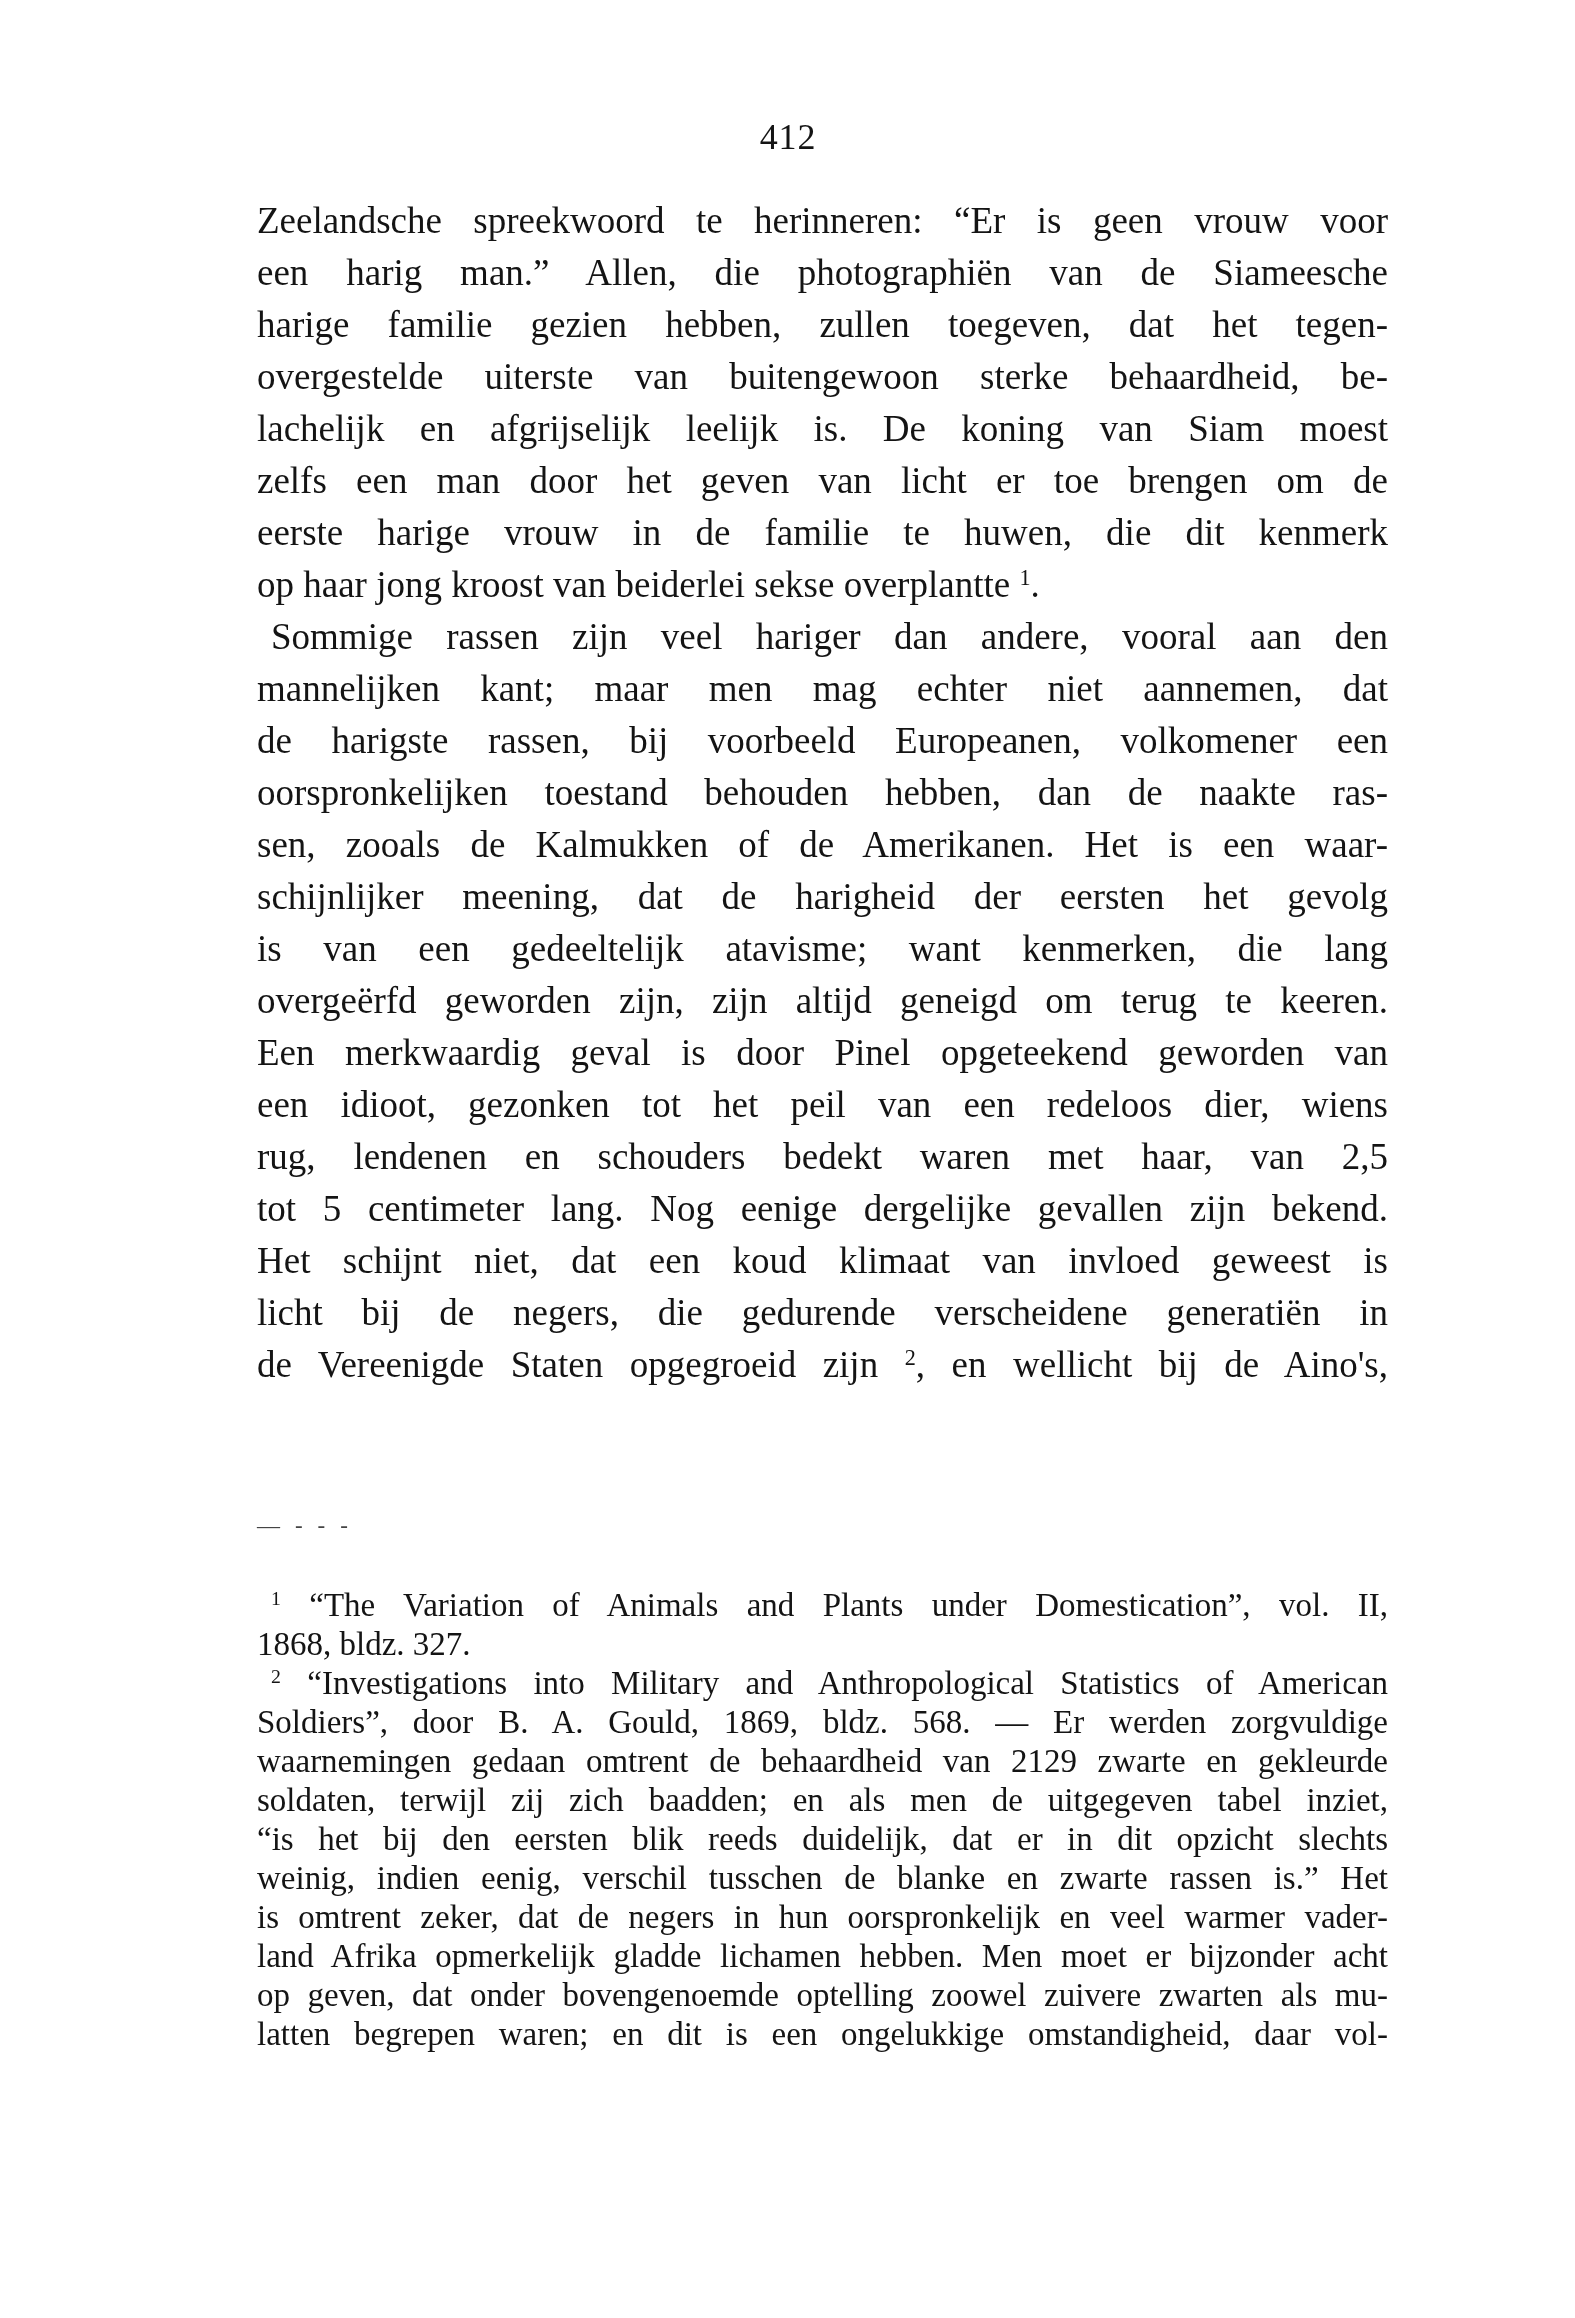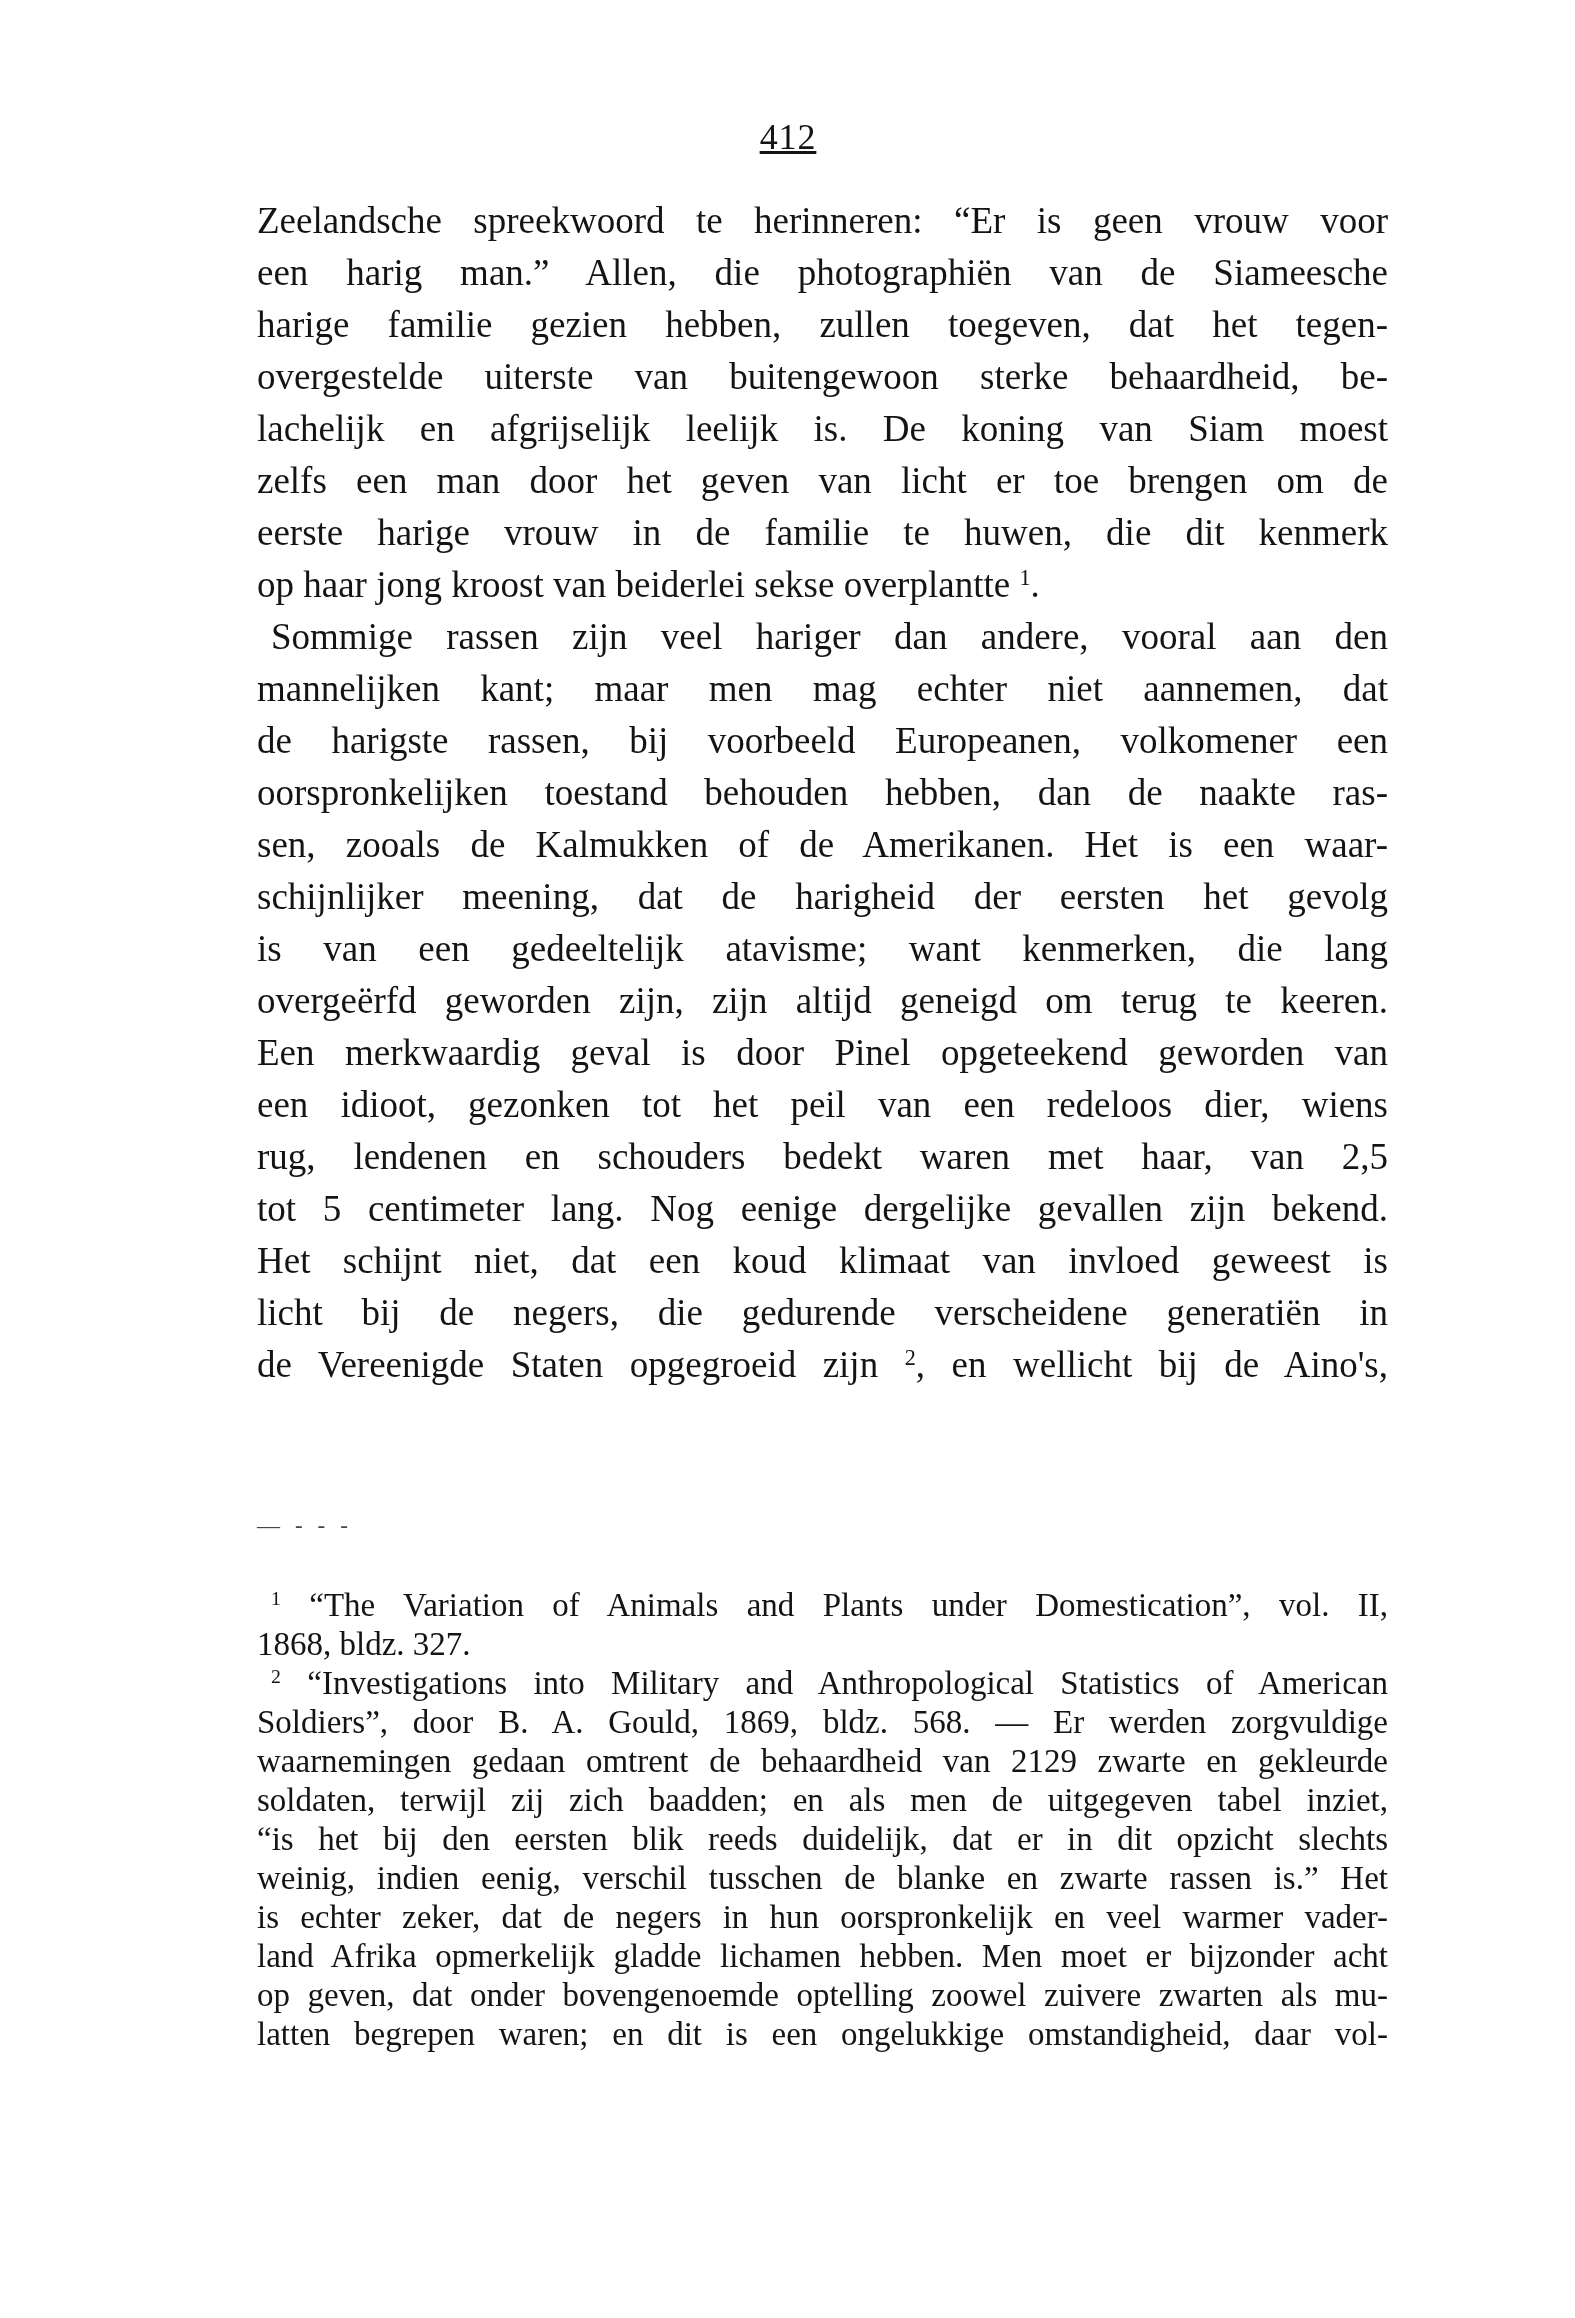--- a/index.html
+++ b/index.html
@@ -1,19 +1,19 @@
 <!DOCTYPE html>
 <html style="font-size:7.4px"><head>
 <meta charset="utf-8">
 <style>
   html, body { margin: 0; padding: 0; background: #ffffff; }
   body { width: 1576px; height: 2395px; position: relative; overflow: hidden;
          font-family: "Liberation Serif", "DejaVu Serif", serif; color: #141414; }
   .page-number { position: absolute; top: 116px; left: 0; width: 1576px; text-align: center;
-                 font-size: 36px; letter-spacing: 0.9px; text-decoration: underline; }
+                 font-size: 36px; letter-spacing: 0.9px; }
   .body-text { position: absolute; left: 257px; top: 195px; width: 1131px;
                font-size: 37px; line-height: 52px; text-align: justify; }
   .body-text .line { display: block; text-align: justify; text-align-last: justify; white-space: nowrap; }
   .indent { padding-left: 14px; }
   .separator { position: absolute; top: 1513px; left: 257px; font-size: 23px; letter-spacing: 4.6px; color: #444; }
   .footnotes { position: absolute; left: 257px; top: 1586px; width: 1131px;
                font-size: 33px; line-height: 39px; }
   .footnotes .line { display: block; text-align: justify; text-align-last: justify; white-space: nowrap; }
   .footnotes .last { text-align-last: left; }
   sup { font-size: 0.6em; vertical-align: 0.55em; line-height: 0; }
@@ -66,18 +66,18 @@
 
   <span class="line" style="padding-left:14px;">
     <sup>2</sup>
     <span>“Investigations into Military and Anthropological Statistics of American</span>
   </span>
   <span class="line">Soldiers”, door B. A. Gould, 1869, bldz. 568. — Er werden zorgvuldige</span>
   <span class="line">waarnemingen gedaan omtrent de behaardheid van 2129 zwarte en gekleurde</span>
   <span class="line">soldaten, terwijl zij zich baadden; en als men de uitgegeven tabel inziet,</span>
   <span class="line">“is het bij den eersten blik reeds duidelijk, dat er in dit opzicht slechts</span>
   <span class="line">weinig, indien eenig, verschil tusschen de blanke en zwarte rassen is.” Het</span>
-  <span class="line">is echter zeker, dat de negers in hun oorspronkelijk en veel warmer vader-</span>
+  <span class="line">is omtrent zeker, dat de negers in hun oorspronkelijk en veel warmer vader-</span>
   <span class="line">land Afrika opmerkelijk gladde lichamen hebben. Men moet er bijzonder acht</span>
   <span class="line">op geven, dat onder bovengenoemde optelling zoowel zuivere zwarten als mu-</span>
   <span class="line">latten begrepen waren; en dit is een ongelukkige omstandigheid, daar vol-</span>
 </div>
 
 
 </body></html>

